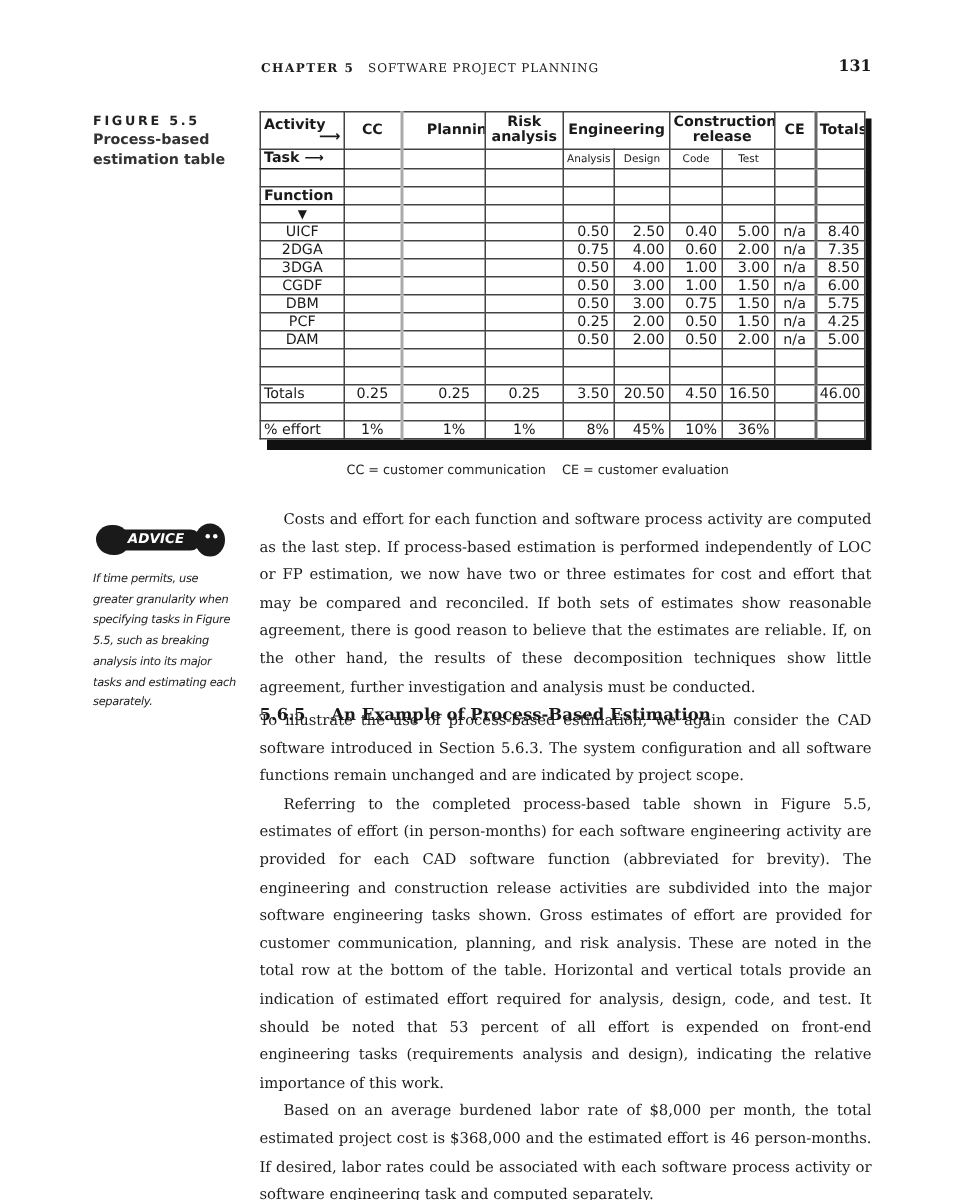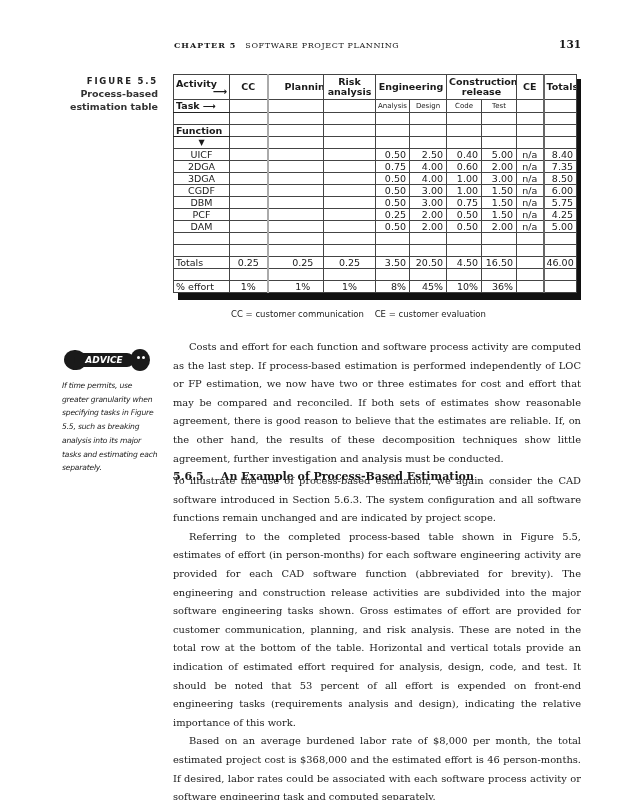--- a/index.html
+++ b/index.html
@@ -5,21 +5,21 @@
     html, body { margin: 0; padding: 0; background: #ffffff; }
     body { width: 637px; height: 800px; position: relative; overflow: hidden; color: #1a1a1a; }
 
     .running-head { position: absolute; left: 174px; top: 40px; width: 407px; height: 14px;
       font-family: "DejaVu Serif", serif; font-size: 8px; letter-spacing: 0.6px; }
     .running-head .chap { font-weight: bold; letter-spacing: 1px; }
     .running-head .title { margin-left: 6px; }
     .running-head .page-num { position: absolute; right: 0; top: -2px; font-size: 10.5px; font-weight: bold; letter-spacing: 0; }
 
     .fig-caption { position: absolute; left: 62px; top: 76px; width: 96px;
-      font-family: "DejaVu Sans", sans-serif; color: #222; text-align: right; }
+      font-family: "DejaVu Sans", sans-serif; color: #222; }
     .fig-caption .label { font-weight: bold; font-size: 8.5px; letter-spacing: 1.8px; }
     .fig-caption .desc { font-family: "DejaVu Sans", sans-serif; font-size: 9.5px; line-height: 12.5px; margin-top: 2px; color:#333;font-weight:bold; }
 
     
     .table-wrap { position: absolute; left: 173px; top: 74px; width: 324px; height: 221px; }
     .table-shadow { position: absolute; left: 5px; top: 5px; width: 403px; height: 221px; background: #111; }
     table.est { position: absolute; left: 0; top: 0; width: 403px; border-collapse: collapse; background: #fff;
       font-family: "DejaVu Sans", sans-serif; font-size: 9.5px; table-layout: fixed; border: 1.5px solid #222; }
     table.est td { border: 1px solid #444; padding: 0 2px; height: 11px; line-height: 11px; text-align: center; white-space: nowrap; overflow: hidden; }
     table.est td.gray-l { border-left: 2px solid #aaa; padding-left: 16px; }

